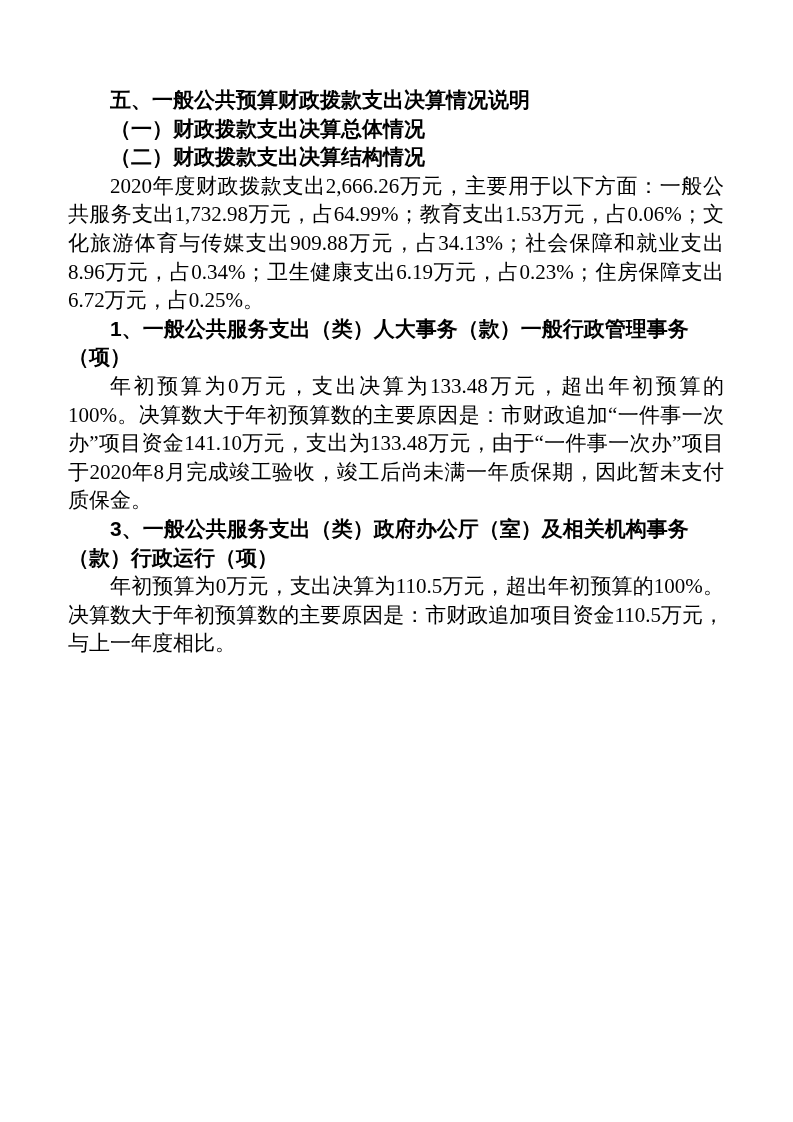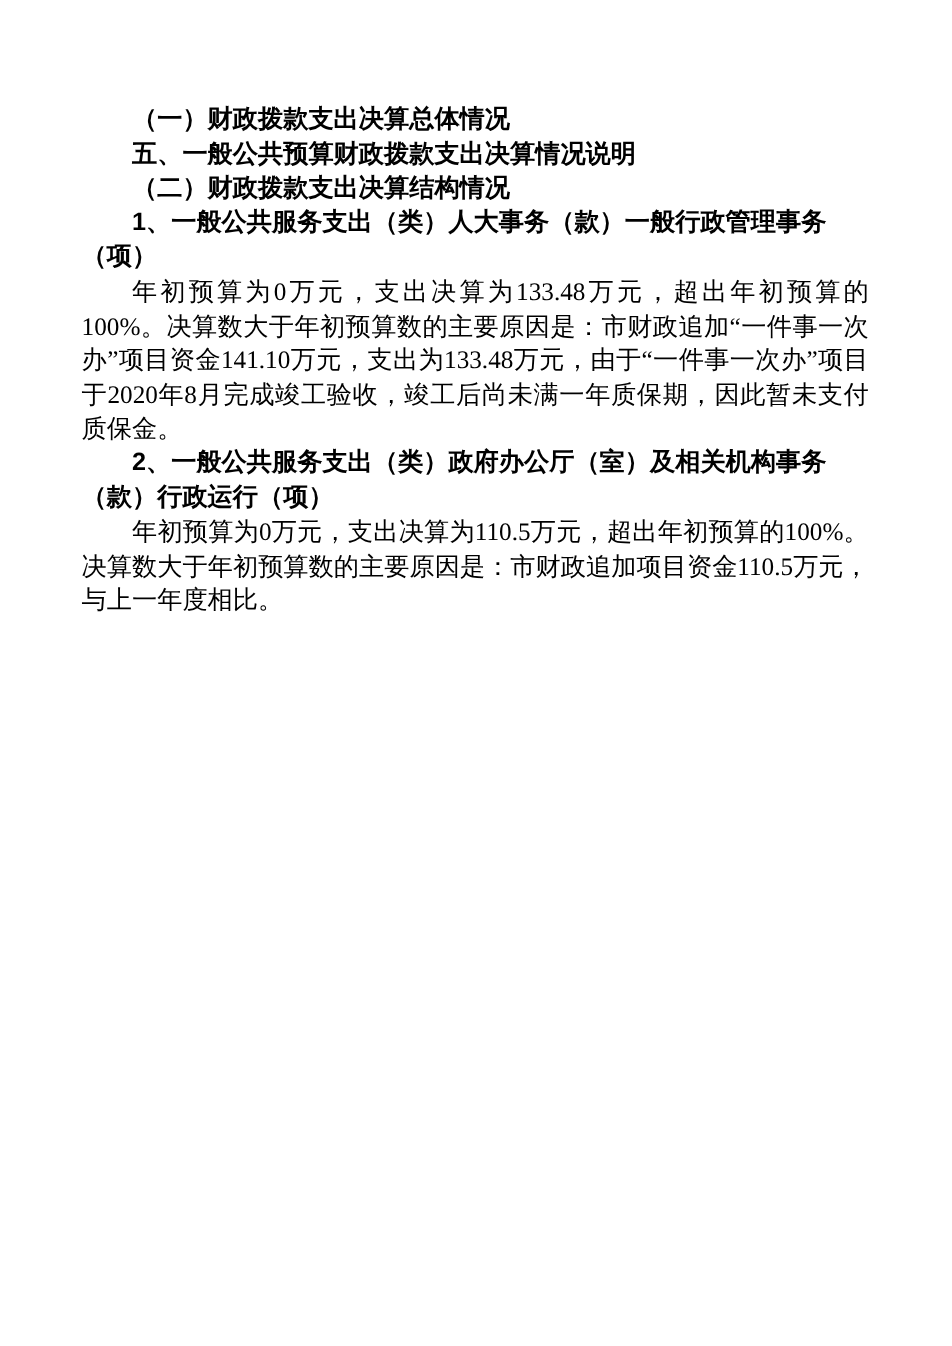--- a/index.html
+++ b/index.html
@@ -36,28 +36,29 @@
     font-weight: bold;
     text-align: left;
   }
 </style>
 </head>
 <body>
 
 <div class="page">
   <div class="doc">
 
+    <p class="heading">五、一般公共预算财政拨款支出决算情况说明</p>
+
     <p class="heading">（一）财政拨款支出决算总体情况</p>
 
-    <p class="heading">五、一般公共预算财政拨款支出决算情况说明</p>
-
     <p class="heading">（二）财政拨款支出决算结构情况</p>
+    <p class="body-para">2020年度财政拨款支出2,666.26万元，主要用于以下方面：一般公共服务支出1,732.98万元，占64.99%；教育支出1.53万元，占0.06%；文化旅游体育与传媒支出909.88万元，占34.13%；社会保障和就业支出8.96万元，占0.34%；卫生健康支出6.19万元，占0.23%；住房保障支出6.72万元，占0.25%。</p>
 
 
     <p class="heading">1、一般公共服务支出（类）人大事务（款）一般行政管理事务（项）</p>
     <p class="body-para">年初预算为0万元，支出决算为133.48万元，超出年初预算的100%。决算数大于年初预算数的主要原因是：市财政追加“一件事一次办”项目资金141.10万元，支出为133.48万元，由于“一件事一次办”项目于2020年8月完成竣工验收，竣工后尚未满一年质保期，因此暂未支付质保金。</p>
 
 
-    <p class="heading">2、一般公共服务支出（类）政府办公厅（室）及相关机构事务（款）行政运行（项）</p>
+    <p class="heading">3、一般公共服务支出（类）政府办公厅（室）及相关机构事务（款）行政运行（项）</p>
     <p class="body-para">年初预算为0万元，支出决算为110.5万元，超出年初预算的100%。决算数大于年初预算数的主要原因是：市财政追加项目资金110.5万元，与上一年度相比。</p>
 
   </div>
 </div>
 
 </body></html>

